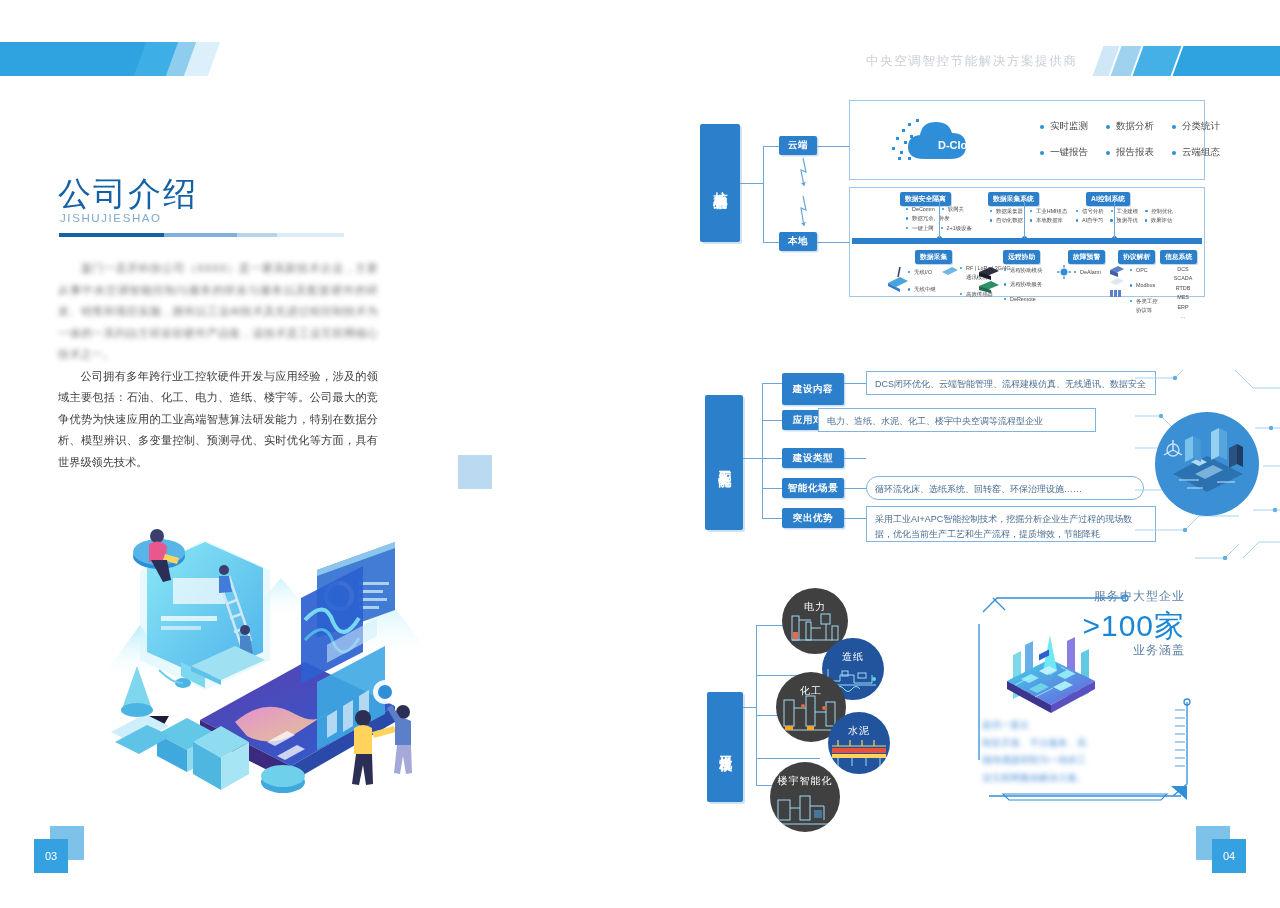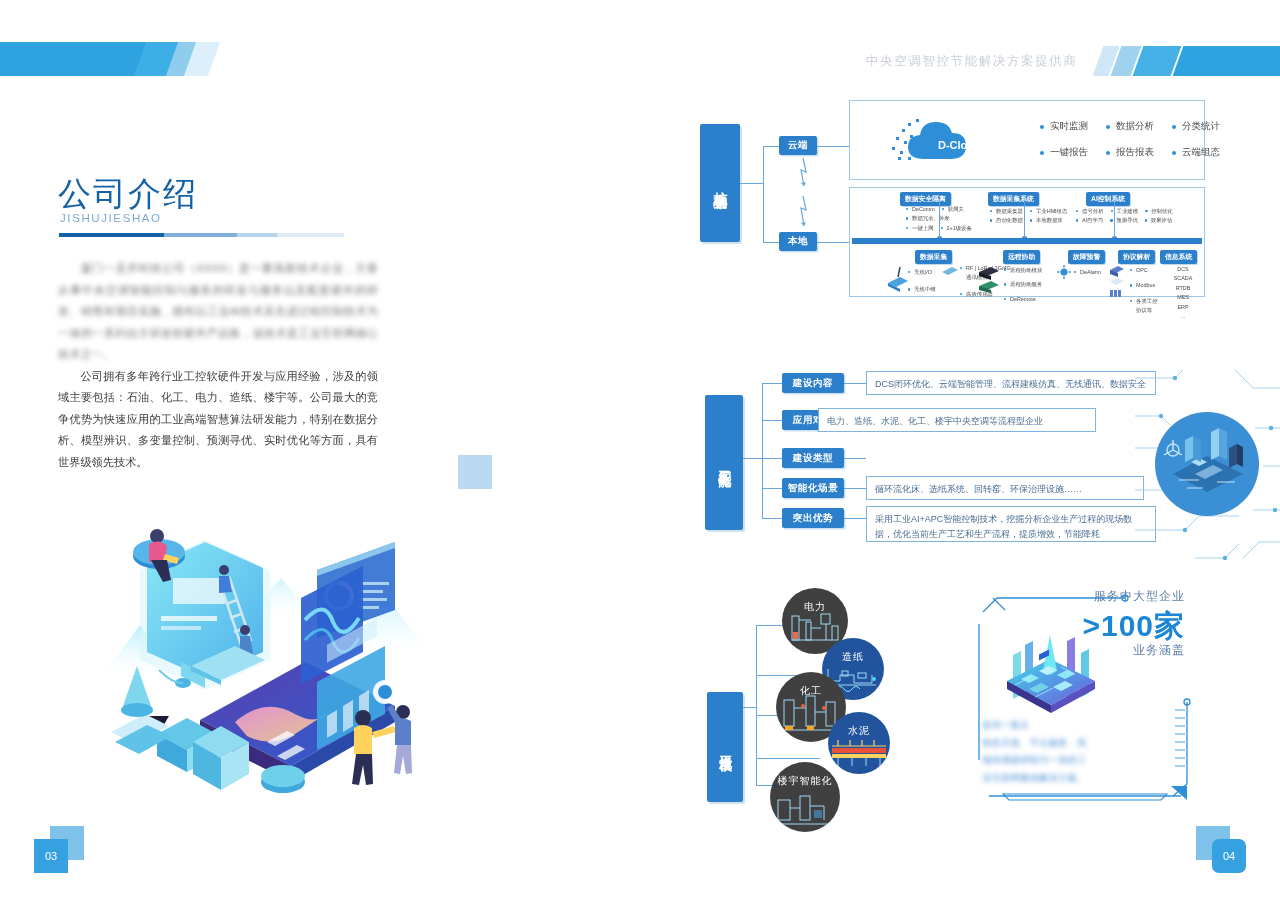--- a/index.html
+++ b/index.html
@@ -96,21 +96,21 @@
   
   .circ {
     position:absolute; border-radius:50%; background:#404040; overflow:hidden;
     display:flex; align-items:flex-start; justify-content:center;
   }
   .circ span { color:#fff; font-size:10px; margin-top:12px; letter-spacing:1px; }
   .circ.lite { background:#21549d; }
 
   
   .stat-sm { position:absolute; font-size:12px; color:#5b7fa6; letter-spacing:1px; text-align:right; }
-  .stat-lg { position:absolute; font-size:30px; font-weight:bold; color:#1b86d6; letter-spacing:1px; text-align:right; }
+  .stat-lg { position:absolute; font-size:30px; font-weight:normal; color:#1b86d6; letter-spacing:1px; text-align:right; }
   .stat-lg.alt { color:#2b8fd8; }
   .blurb { position:absolute; font-size:9.5px; color:#2f7fd0; line-height:1.85; filter: blur(2.4px); opacity:.85; }
   .frame-svg { position:absolute; left:975px; top:590px; width:220px; height:215px; }
   .city { position:absolute; left:995px; top:615px; width:110px; height:110px; }
 </style>
 </head>
 <body>
 
 <div id="page">
 
@@ -418,37 +418,37 @@
       <div class="r">ERP</div>
       <div class="r">...</div>
   </div>
 
   <div class="vlabel" style="left:705px; top:395px; width:38px; height:135px; font-size:13px;">工厂智能化</div>
 
   <div class="ln v" style="left:762px; top:383px; height:135px;"></div>
   <div class="ln h" style="left:743px; top:458px; width:20px;"></div>
 
   <div class="ln h" style="left:762px; top:383px; width:20px;"></div>
-  <div class="tag" style="left:782px; top:373px; width:62px; height:20px;">建设内容</div>
+  <div class="tag" style="left:782px; top:373px; width:62px; height:32px;">建设内容</div>
   <div class="ln h" style="left:844px; top:383px; width:22px;"></div>
   <div class="obox" style="left:866px; top:371px; width:290px; height:24px;">DCS闭环优化、云端智能管理、流程建模仿真、无线通讯、数据安全</div>
 
   <div class="ln h" style="left:762px; top:420px; width:20px;"></div>
   <div class="tag" style="left:782px; top:410px; width:62px; height:20px;">应用对象</div>
   <div class="ln h" style="left:844px; top:420px; width:22px;"></div>
   <div class="obox" style="left:818px; top:408px; width:278px; height:24px;">电力、造纸、水泥、化工、楼宇中央空调等流程型企业</div>
 
   <div class="ln h" style="left:762px; top:458px; width:20px;"></div>
   <div class="tag" style="left:782px; top:448px; width:62px; height:20px;">建设类型</div>
   <div class="ln h" style="left:844px; top:458px; width:22px;"></div>
 
   <div class="ln h" style="left:762px; top:488px; width:20px;"></div>
   <div class="tag" style="left:782px; top:478px; width:62px; height:20px;">智能化场景</div>
   <div class="ln h" style="left:844px; top:488px; width:22px;"></div>
-  <div class="obox" style="left:866px; top:476px; width:278px; height:24px;">循环流化床、选纸系统、回转窑、环保治理设施……</div>
+  <div class="obox" style="left:866px; top:476px; width:278px; height:24px;border-radius:12px;">循环流化床、选纸系统、回转窑、环保治理设施……</div>
 
   <div class="ln h" style="left:762px; top:518px; width:20px;"></div>
   <div class="tag" style="left:782px; top:508px; width:62px; height:20px;">突出优势</div>
   <div class="ln h" style="left:844px; top:518px; width:22px;"></div>
   <div class="obox" style="left:866px; top:506px; width:290px; height:36px;">采用工业AI+APC智能控制技术，挖掘分析企业生产过程的现场数据，优化当前生产工艺和生产流程，提质增效，节能降耗</div>
 
   <svg style="position:absolute; left:1135px; top:370px; width:145px; height:190px;" viewBox="0 0 145 190">
     <g stroke="#a9d3ef" stroke-width="1" fill="none">
       <path d="M0 8 h40 l12 -12 h60"></path>
         <path d="M0 46 h26 l14 14 h50"></path>
@@ -654,16 +654,16 @@
   <div class="stat-lg" style="left:1040px; top:606px; width:145px;">&gt;100家</div>
   <div class="stat-sm" style="left:1040px; top:642px; width:145px;">业务涵盖</div>
 
   <div class="blurb" style="left:982px; top:716px; width:150px; white-space:pre-line;">提供一套从
 制造开发、平台服务、高
 端传感器研制为一体的工
 业互联网整体解决方案。</div>
 
   <div class="pg" style="left:1196px; top:826px;">
     <div class="sq-a" style="left:0; top:0;"></div>
-    <div class="sq-b" style="left:16px; top:13px;border-radius:7px;">04</div>
+    <div class="sq-b" style="left:16px; top:13px;">04</div>
   </div>
 
 </div>
 
 </body></html>

